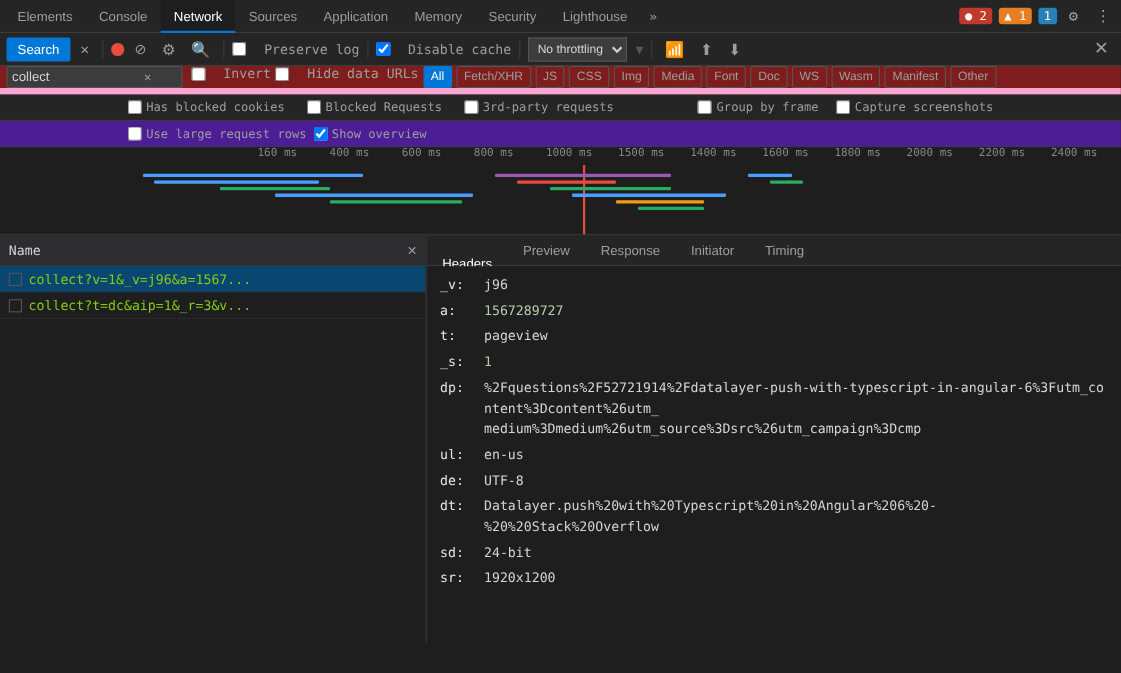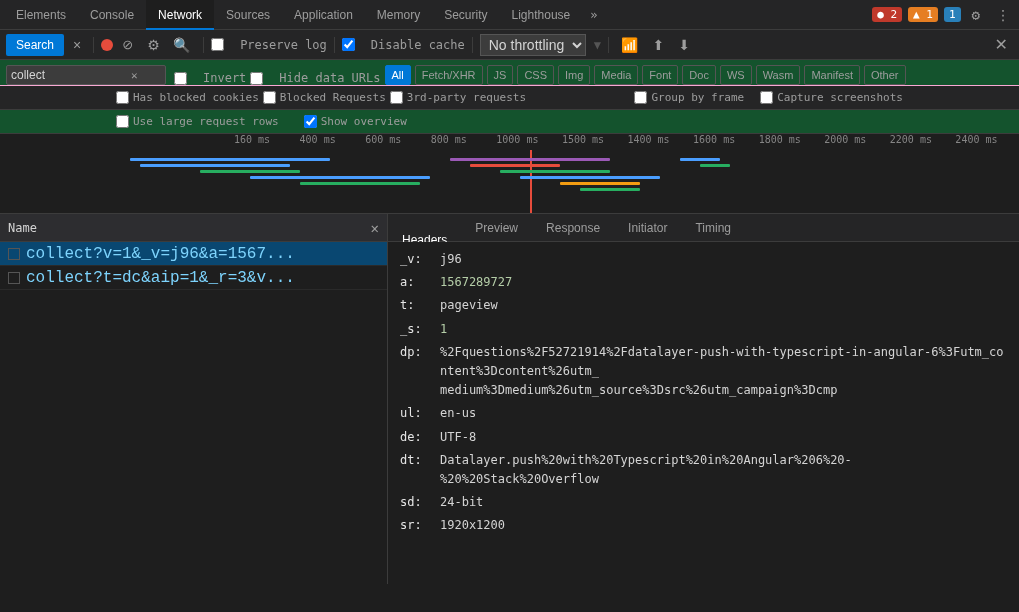--- a/index.html
+++ b/index.html
@@ -112,37 +112,37 @@
       color: #9d9d9d;
     }
     .toolbar-checkbox-group input[type=checkbox] {
       cursor: pointer;
     }
     .throttle-select {
       background: #3c3c3c;
       color: #d4d4d4;
       border: 1px solid #555;
       padding: 1px 4px;
-      font-size: 14px;
+      font-size: 11px;
       height: 22px;
       cursor: pointer;
     }
     .toolbar-icon-circle {
       width: 12px; height: 12px;
       border-radius: 50%;
       display: inline-block;
       cursor: pointer;
     }
 
     
     .filter-bar {
       display: flex;
-      align-items: flex-end;
-      background: #14532d;
-      border-bottom: 1px solid #f9a8d4;
+      align-items: flex-start;
+      background: #7f1d1d;
+      border-bottom: 6px solid #f9a8d4;
       height: 26px;
       padding: 0 6px;
       gap: 4px;
     }
     .filter-input-wrap {
       display: flex;
       align-items: center;
       background: #3c3c3c;
       border: 1px solid #555;
       border-radius: 2px;
@@ -180,44 +180,44 @@
     }
 
     
     .checkboxes-row {
       display: flex;
       align-items: center;
       background: #252526;
       border-bottom: 1px solid #3c3c3c;
       height: 24px;
       padding: 0 116px;
-      gap: 4px;
+      gap: 20px;
     }
     .checkbox-item {
       display: flex;
       align-items: center;
       gap: 4px;
       color: #9d9d9d;
       font-size: 11px;
     }
     .checkbox-item-right {
       margin-left: auto;
       display: flex;
       gap: 16px;
     }
 
     
     .overview-row {
       display: flex;
       align-items: center;
-      background: #14532d;
+      background: #4c1d95;
       border-bottom: 1px solid #3c3c3c;
       height: 24px;
       padding: 0 116px;
-      gap: 25px;
+      gap: 6px;
     }
     .overview-item {
       display: flex;
       align-items: center;
       gap: 4px;
       color: #9d9d9d;
       font-size: 11px;
     }
 
     
@@ -298,26 +298,25 @@
       border-bottom: 1px solid #2a2a2a;
     }
     .request-item.selected { background: #094771; }
     .request-item-checkbox {
       width: 12px;
       height: 12px;
       border: 1px solid #555;
       flex-shrink: 0;
     }
     .request-item-text {
-      color: #7dd3fc;
-      font-size: 16px;
+      color: #84cc16;
+      font-size: 12px;
       overflow: hidden;
       text-overflow: ellipsis;
       white-space: nowrap;
-      font-family: Liberation Mono, monospace;
     }
 
     
     .details-pane {
       flex: 1;
       display: flex;
       flex-direction: column;
       overflow: hidden;
     }
     .details-tabs {

